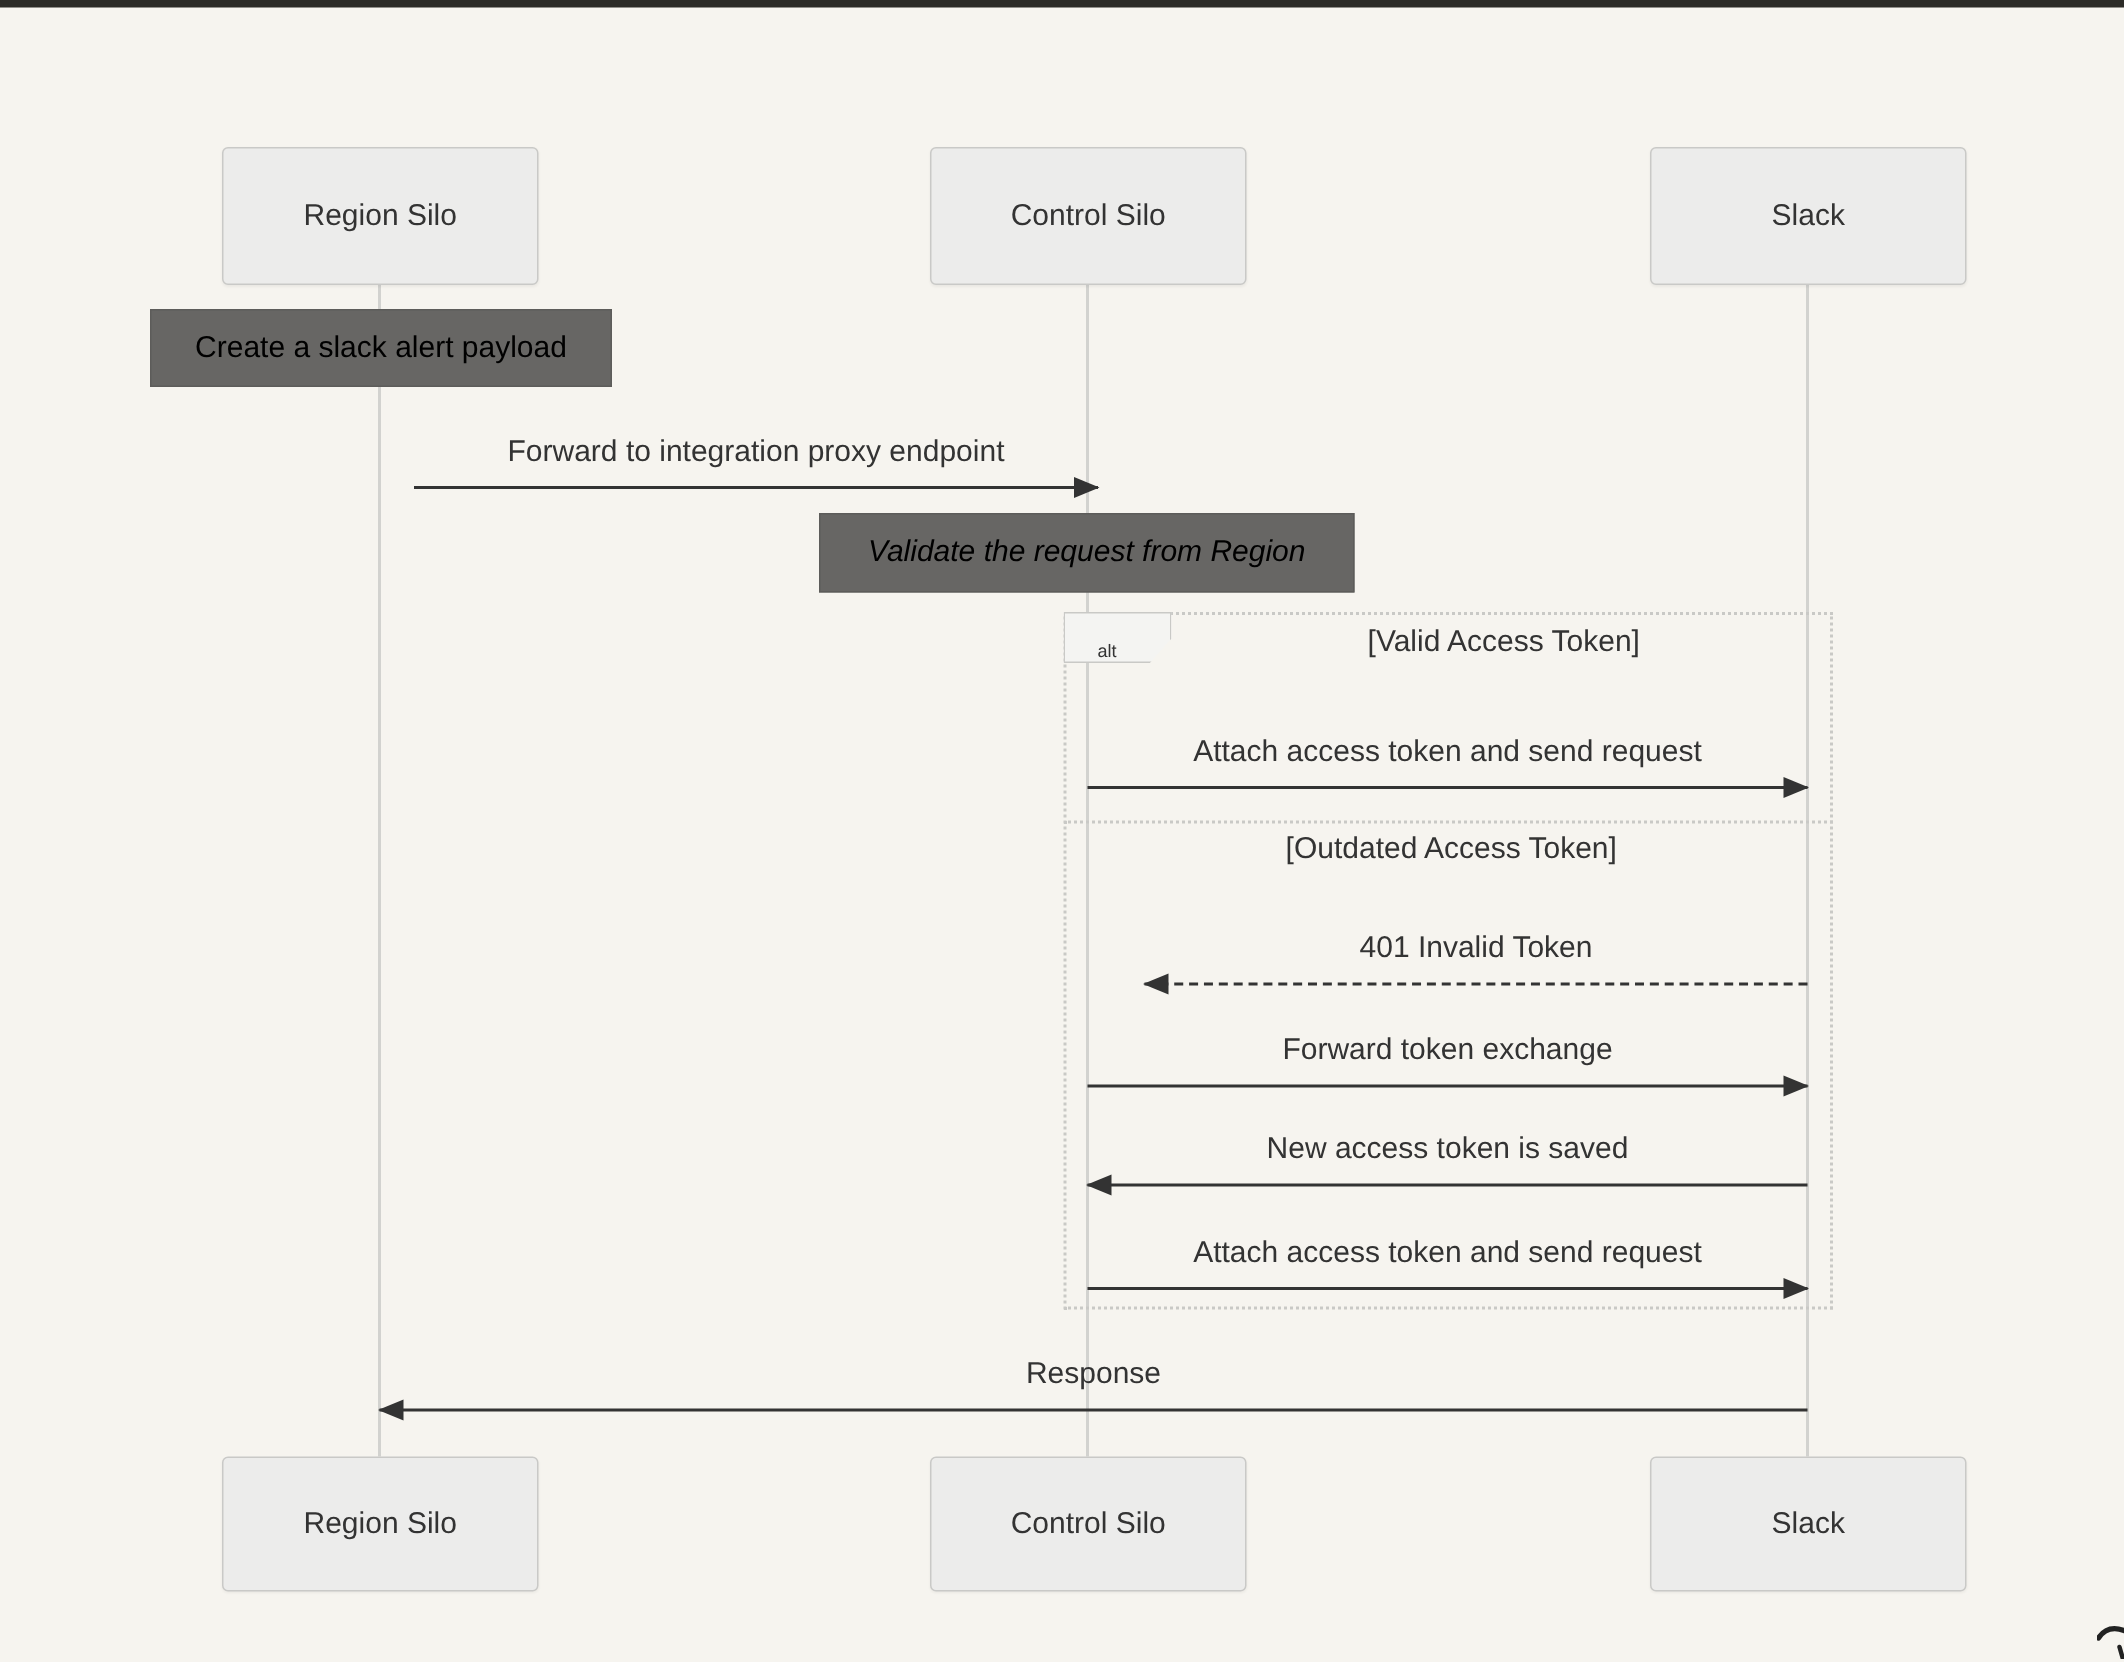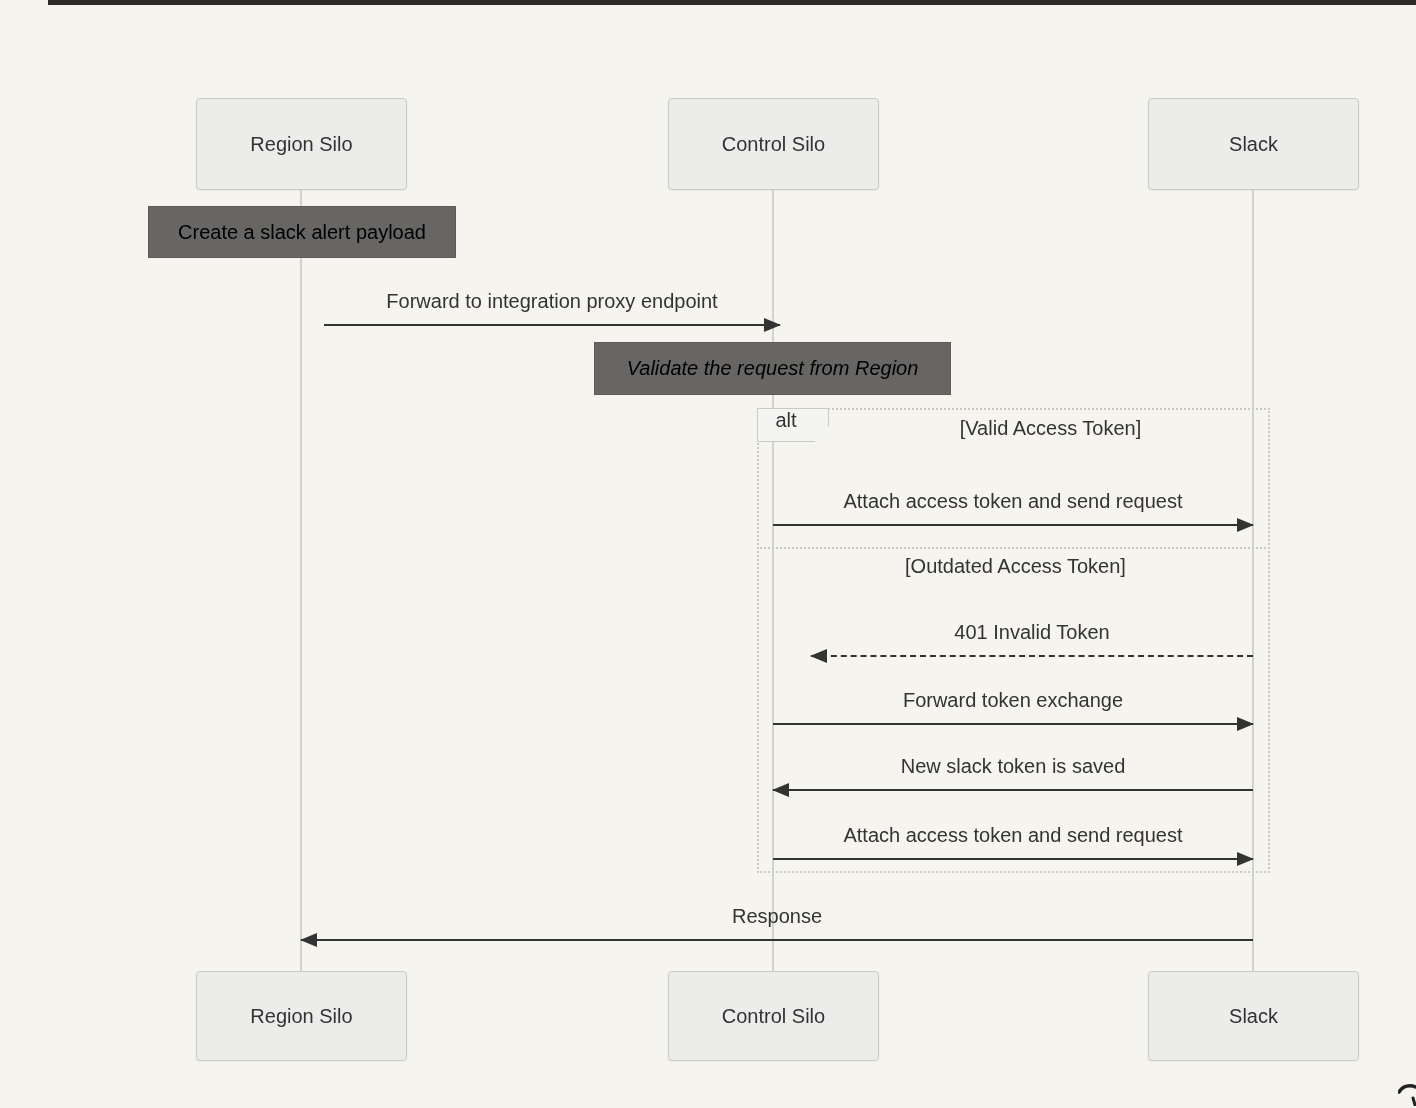--- a/index.html
+++ b/index.html
@@ -8,21 +8,21 @@
     background:#f6f4ef;
     font-family:"Liberation Sans","DejaVu Sans",sans-serif;
     color:#333333;
     overflow:hidden;
     position:relative;
   }
   .topbar {
     position:absolute; left:0; top:0; width:1416px; height:5px;
     background:#2c2b27;
   }
-  .diagram { position:absolute; inset:0;margin-left:48px; }
+  .diagram { position:absolute; inset:0; }
 
   
   .lifeline {
     position:absolute; top:190px; height:781px; width:2px;
     background:#d2d2cf;
   }
 
   
   .actor {
     position:absolute; width:211px; height:92px;
@@ -61,22 +61,22 @@
     border:2px dotted #c9c9c6;
   }
   .alt-divider {
     position:absolute; left:-2px; top:137px; width:513px; height:0;
     border-top:2px dotted #c9c9c6;
   }
   .alt-label {
     position:absolute; left:-2px; top:-2px; width:72px; height:34px;
     background:#f4f4f2; border:1px solid #c9c9c6;
     clip-path:polygon(0 0,100% 0,100% 52%,80% 100%,0 100%);
-    font-size:20px; color:#333;
-    display:flex; align-items:flex-start; justify-content:center;
+    font-size:12px; color:#333;
+    display:flex; align-items:flex-end; justify-content:center;
     padding-right:14px;
   }
   .alt-cond {
     position:absolute; font-size:20px; height:26px; line-height:26px;
     text-align:center; color:#333;
   }
   .alt-cond.first  { left:70px; top:5px;  width:443px; }
   .alt-cond.second { left:0;   top:143px; width:513px; }
 
   
@@ -142,21 +142,21 @@
   </div>
 
   <div class="msg" style="left:725px; top:688px; width:480px;">
     <div class="msg-label">Forward token exchange</div>
     <div class="msg-line">
       <span class="head right"></span>
     </div>
   </div>
 
   <div class="msg" style="left:725px; top:754px; width:480px;">
-    <div class="msg-label">New slack token is saved</div>
+    <div class="msg-label">New access token is saved</div>
     <div class="msg-line">
       <span class="head left"></span>
     </div>
   </div>
 
   <div class="msg" style="left:725px; top:823px; width:480px;">
     <div class="msg-label">Attach access token and send request</div>
     <div class="msg-line">
       <span class="head right"></span>
     </div>

